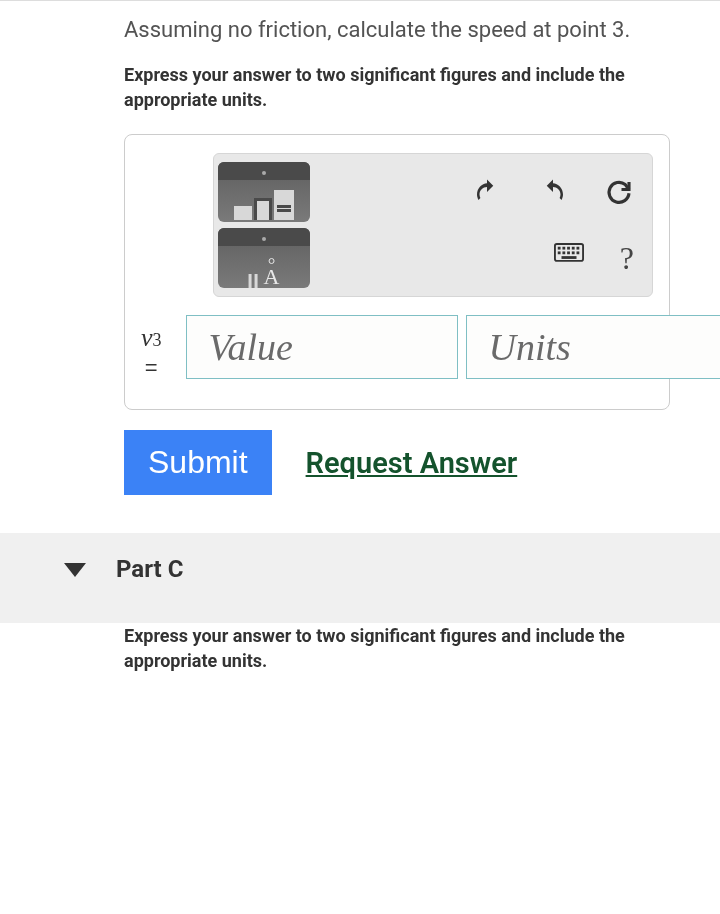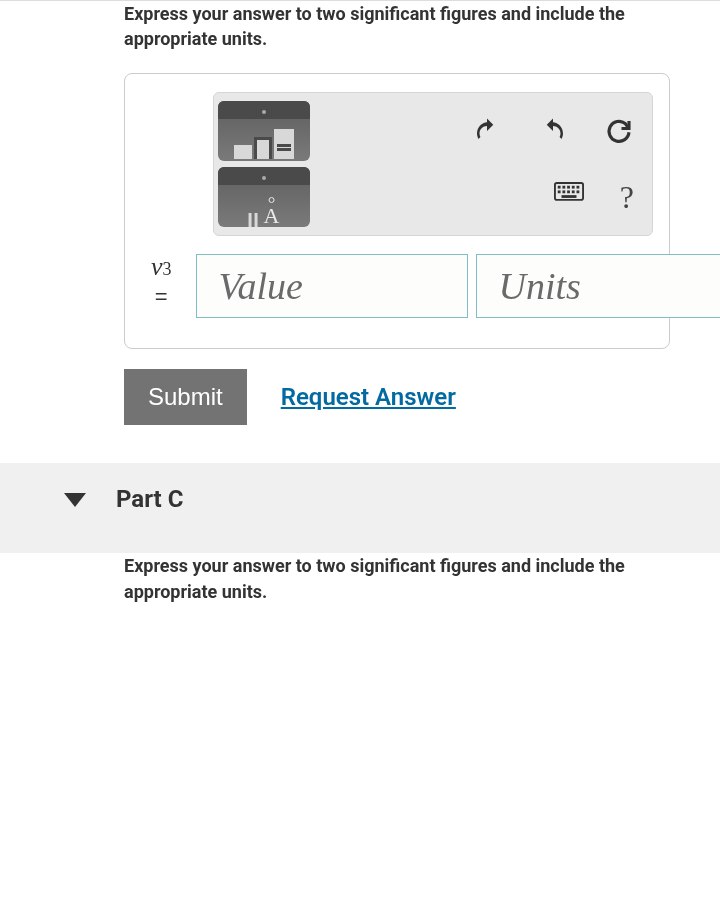--- a/index.html
+++ b/index.html
@@ -24,39 +24,40 @@
     .sc-long { width: 3px; height: 14px; background: #d8d8d8; margin-right: 3px;}
     .sc-long2 { width: 3px; height: 14px; background: #d8d8d8; margin-right: 6px;}
     .sc-a { font-family: serif; color: #e8e8e8; font-size: 22px; line-height: 1; position: relative;}
     .sc-ring { position: absolute; top: -8px; left: 50%; transform: translateX(-50%); width: 6px; height: 6px; border: 1.5px solid #e8e8e8; border-radius: 50%; }
     .toolbar-right { flex: 1; display: flex; flex-direction: column; padding-right: 14px; }
     .icon-row { display: flex; justify-content: flex-end; gap: 36px; align-items: center; height: 60px; }
     .icon-row2 { display: flex; justify-content: flex-end; gap: 36px; align-items: center; height: 60px; margin-top: 6px;}
     .icon { width: 30px; height: 30px; color: #333; }
     svg { display: block; }
     .help-q { font-family: serif; font-size: 32px; color: #444; cursor: pointer; }
-    .input-area { display: flex; align-items: flex-start; margin-top: 18px; margin-left: 10px; gap: 24px; }
+    .input-area { display: flex; align-items: flex-end; margin-top: 18px; gap: 24px; }
     .varlabel { font-family: "Times New Roman", serif; font-style: italic; font-size: 26px; color: #333; text-align: center; line-height: 1; }
     .varlabel .sub { font-size: 18px; font-style: normal; }
     .eqsign { font-family: Arial, sans-serif; font-size: 22px; font-style: normal; margin-top: 6px;}
     .fields { display: flex; flex-direction: row; gap: 8px; }
     .field { width: 272px; height: 64px; border: 1px solid #7fbfc4; background: #fdfdfc; font-family: "Times New Roman", serif; font-style: italic; font-size: 38px; color: #6a6a6a; padding-left: 22px; display: flex; align-items: center; cursor: text; }
     .actions { display: flex; align-items: center; gap: 34px; margin-top: 20px; }
-    .submit { background: #737373; color: #fff; border: none; font-size: 24px; padding: 14px 24px; cursor: pointer; }
-    .req { color: #0369a1; font-size: 24px; text-decoration: underline; font-weight: 600; cursor: pointer; }
+    .submit { background: #3b82f6; color: #fff; border: none; font-size: 32px; padding: 14px 24px; cursor: pointer; }
+    .req { color: #14532d; font-size: 29px; text-decoration: underline; font-weight: 600; cursor: pointer; }
     .part-header { background: #f0f0f0; margin-top: 38px; padding: 22px 16px 40px 64px; display: flex; align-items: flex-start; gap: 30px; }
     .chevron { width: 0; height: 0; border-left: 11px solid transparent; border-right: 11px solid transparent; border-top: 14px solid #333; margin-top: 8px; cursor: pointer; }
     .part-title { font-size: 24px; font-weight: 700; }
   </style>
 </head>
 <body>
 
 <div class="divider"></div>
 
 <div class="content">
+  <p class="prompt">Assuming no friction, calculate the speed at point 3.</p>
   <p class="prompt-bold">Express your answer to two significant figures and include the appropriate units.</p>
 
   <div class="answer-box">
     <div class="toolbar">
       <div class="toolbar-left">
         <div class="tb-btn">
           <div class="topbar"></div>
             <div class="dot"></div>
           <div class="chips-row">
               <div class="chip1"></div>

